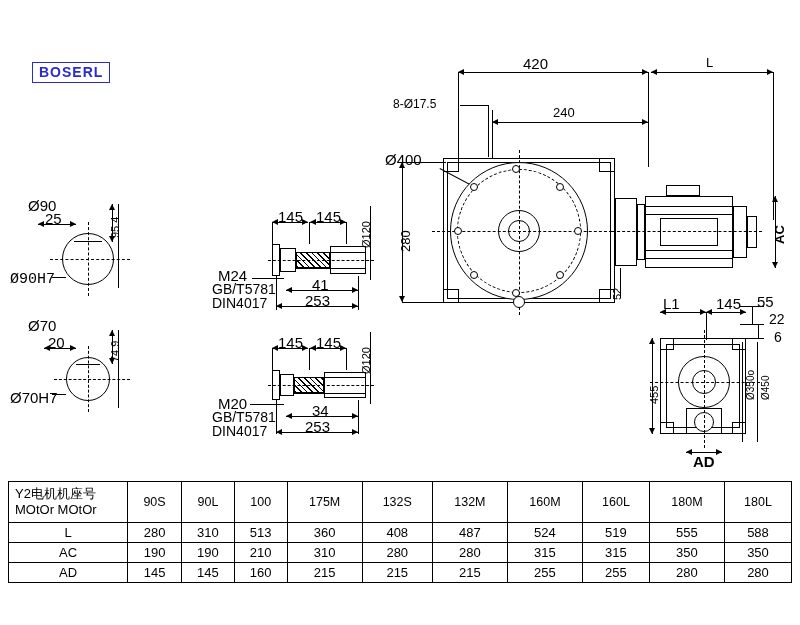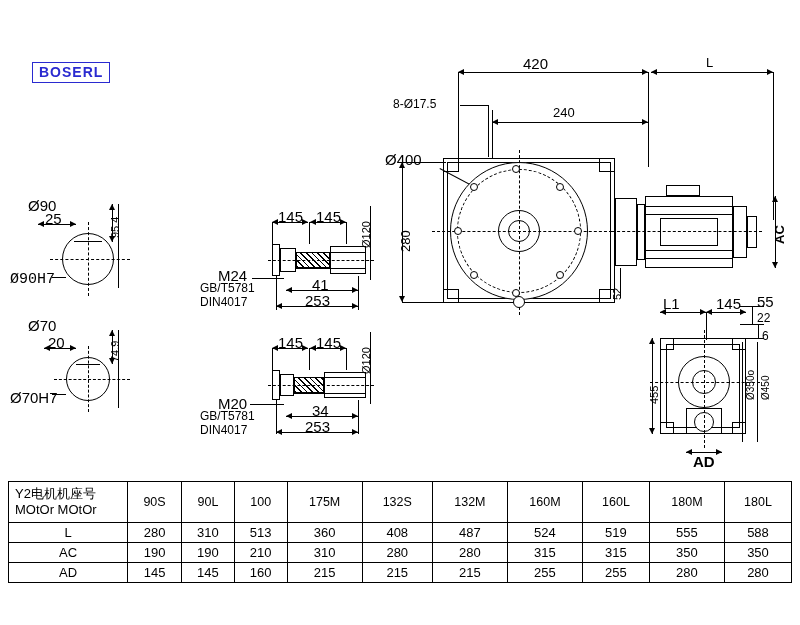--- a/index.html
+++ b/index.html
@@ -26,21 +26,21 @@
   .ln{position:absolute;background:#000;}
   .hl{height:1px;}
   .vl{width:1px;}
   .dash-h{position:absolute;height:0;border-top:1px dashed #000;}
   .dash-v{position:absolute;width:0;border-left:1px dashed #000;}
   .box{position:absolute;border:1px solid #000;box-sizing:border-box;}
   .boxf{position:absolute;border:1px solid #000;box-sizing:border-box;background:#fff;}
   .circ{position:absolute;border:1px solid #000;border-radius:50%;box-sizing:border-box;background:#fff;}
   .circn{position:absolute;border:1px solid #000;border-radius:50%;box-sizing:border-box;}
   .lbl{position:absolute;font-size:15px;white-space:nowrap;line-height:1;}
-  .lbl9{position:absolute;font-size:12px;white-space:nowrap;line-height:1;}
+  .lbl9{position:absolute;font-size:14px;white-space:nowrap;line-height:1;margin-left:12px;}
   .vtext{position:absolute;font-size:11px;white-space:nowrap;transform-origin:0 0;}
   .hatch{
     position:absolute;
     background-image:repeating-linear-gradient(45deg,#000 0 1px,transparent 1px 4px);
     border:1px solid #000;box-sizing:border-box;
   }
 
   
   .ar{position:absolute;width:0;height:0;}
   .ar-l{border-top:3px solid transparent;border-bottom:3px solid transparent;border-right:6px solid #000;}

